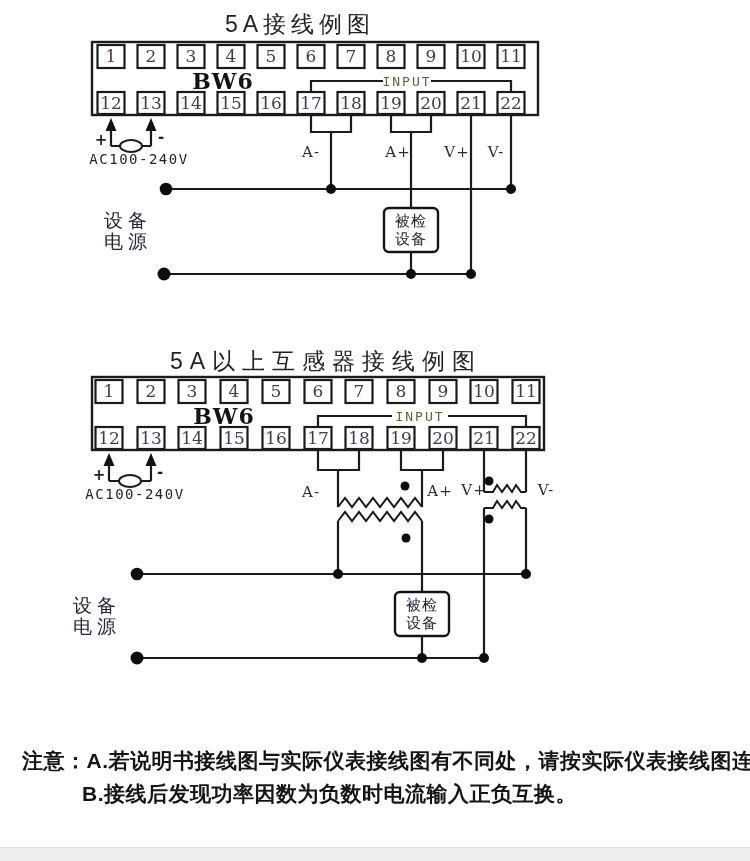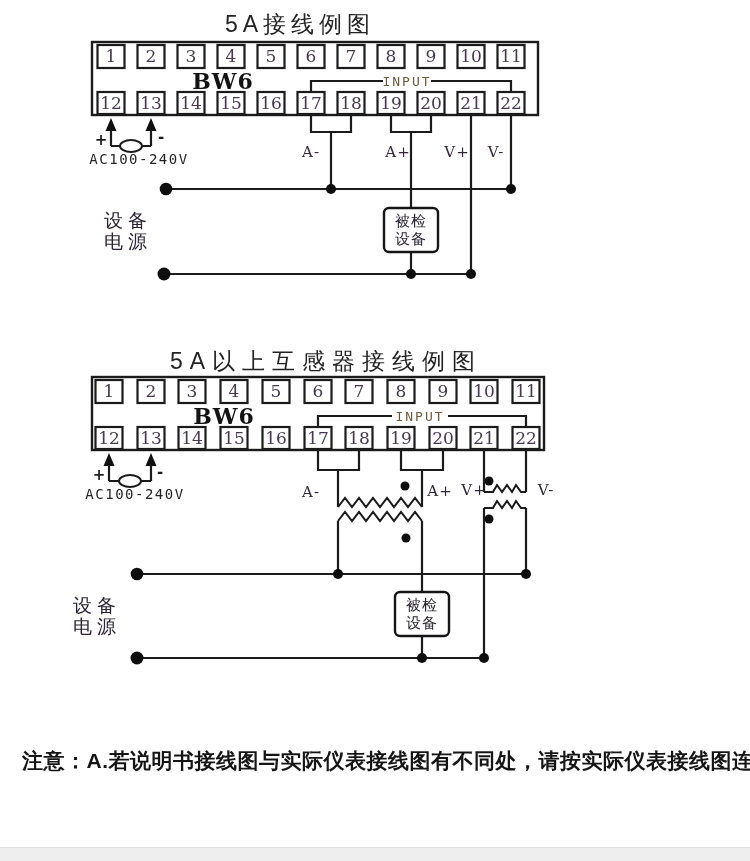--- a/index.html
+++ b/index.html
@@ -260,16 +260,17 @@
 
     <g>
       <text class="cjk19" x="97" y="612">设备</text>
       <text class="cjk19" x="97" y="633">电源</text>
     </g>
   </g>
 </svg>
 
   <div class="notes">
     <div class="note-line"><span>注意：</span><span>A.若说明书接线图与实际仪表接线图有不同处，请按实际仪表接线图连线。</span></div>
+    <div class="note-line note-indent"><span>B.接线后发现功率因数为负数时电流输入正负互换。</span></div>
   </div>
 
   <div class="bottom-strip"></div>
 </div>
 
 </body></html>

